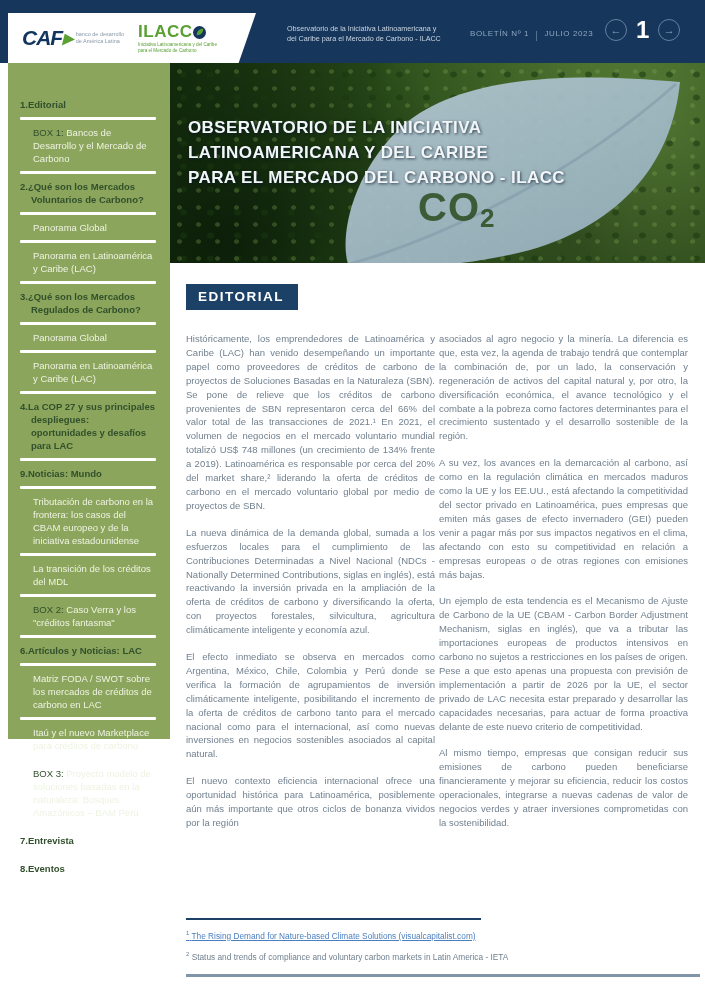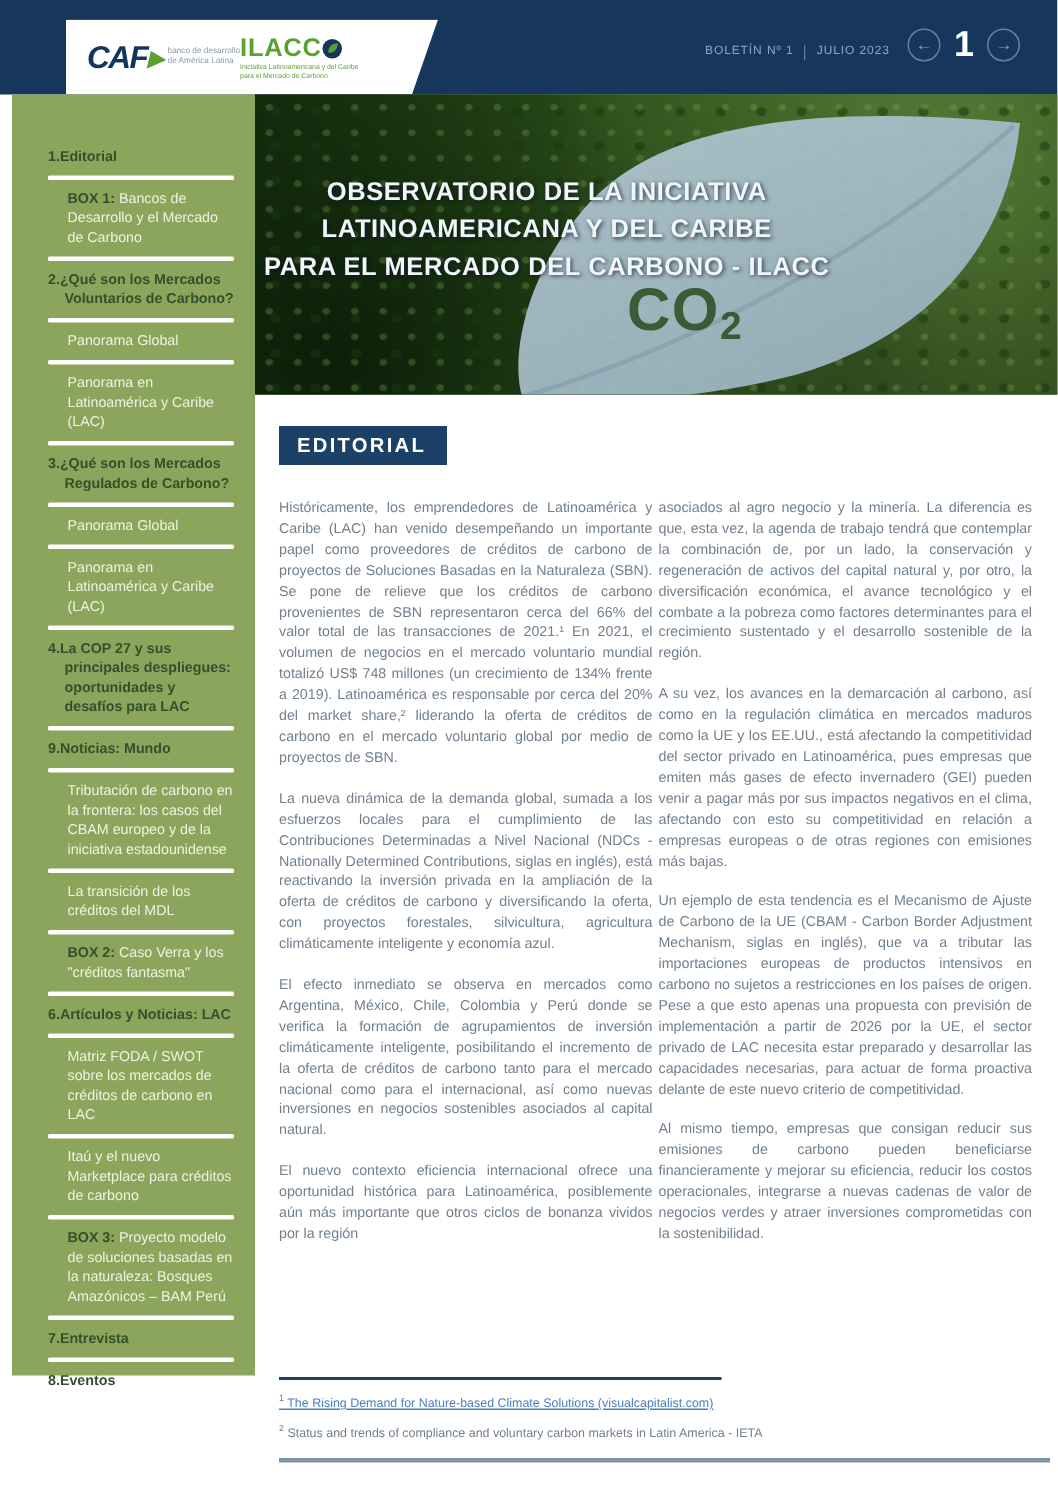--- a/index.html
+++ b/index.html
@@ -4,21 +4,21 @@
 <style>
   * { margin:0; padding:0; box-sizing:border-box; }
   html,body { width:705px; height:1000px; background:#ffffff; overflow:hidden;
               font-family:"Liberation Sans", sans-serif; }
   .page { position:relative; width:705px; height:1000px; background:#fff; }
 
   
   .topbar { position:absolute; left:0; top:0; width:705px; height:63px; background:#16365c; }
   .logo-panel { position:absolute; left:8px; top:13px; width:248px; height:50px; background:#ffffff;
                 clip-path:polygon(0 0,100% 0,93% 100%,0 100%);
-                display:flex; align-items:center; gap:0; padding:4px 10px 4px 14px;margin-left:36px; }
+                display:flex; align-items:center; gap:14px; padding:4px 10px 4px 14px; }
   .caf-logo { display:flex; align-items:center; gap:4px; }
   .caf-word { font-size:21px; font-weight:bold; font-style:italic; color:#12355e; letter-spacing:-1px; }
   .caf-word .caf-f { color:#5aa033; }
   .caf-tag { display:flex; flex-direction:column; justify-content:center; }
   .caf-tag span { font-size:5.5px; color:#8a9aa8; line-height:7px; }
   .ilacc-logo { display:flex; flex-direction:column; }
   .ilacc-top { display:flex; align-items:center;text-align:right; }
   .ilacc-word { font-size:17px; font-weight:bold; color:#5aa033; letter-spacing:0.5px; }
   .ilacc-orb { width:13px; height:13px; border-radius:50%; background:#16365c; margin-left:1px;
                display:flex; align-items:center; justify-content:center; }
@@ -29,41 +29,41 @@
   .hdr-meta { position:absolute; left:470px; top:29px; font-size:8px; letter-spacing:0.6px;
               color:#8ea6bf; display:flex; gap:6px; }
   .hdr-meta .vsep { color:#5f7a99; font-size:11px; }
   .pager { position:absolute; left:605px; top:16px; display:flex; align-items:center; gap:9px; }
   .nav-circle { width:22px; height:22px; border-radius:50%; border:1.5px solid #66809f;
                 background:transparent; color:#8ea6bf; font-size:11px; line-height:19px;
                 text-align:center; cursor:pointer; display:block; }
   .page-num { font-size:24px; font-weight:bold; color:#ffffff; }
 
   
-  .sidebar { position:absolute; left:8px; top:63px; width:162px; height:854px;
-             background:#8ca55c; padding:35px 14px 20px 24px; }
+  .sidebar { position:absolute; left:8px; top:63px; width:162px; height:676px;
+             background:#8ca55c; padding:35px 14px 20px 12px; }
   .side-item { font-size:9.5px; line-height:13px; }
   .side-item.header { font-weight:bold; color:#31502c; padding-left:11px; text-indent:-11px; }
   .side-item.sub { color:#eef3e2; padding-left:13px; }
-  .side-item.sub b { color:#31502c; font-weight:bold; }
+  .side-item.sub b { color:#31502c; font-weight:normal; }
   .side-sep { height:3px; background:#ffffff; margin:6px 0 6px 0; border-radius:1px; }
 
   
   .hero { position:absolute; left:170px; top:63px; width:535px; height:200px; overflow:hidden;
           background-color:#24411a;
           background-image:
             radial-gradient(rgba(130,170,85,0.30) 2px, transparent 3px),
             radial-gradient(rgba(25,55,15,0.55) 3px, transparent 4px),
             radial-gradient(circle at 88% 25%, rgba(120,160,75,0.55), transparent 55%),
             radial-gradient(circle at 75% 85%, rgba(15,35,10,0.85), transparent 55%),
             radial-gradient(circle at 10% 90%, rgba(10,28,8,0.9), transparent 50%),
             linear-gradient(100deg,#16300e,#2b4e1a 40%,#3c6424 72%,#2a4a18);
           background-size:19px 17px, 27px 23px, auto, auto, auto, auto; }
   .leaf-svg { position:absolute; left:150px; top:5px; width:390px; height:200px; }
-  .hero-title { position:absolute; left:6px; top:52px;text-align:center; }
+  .hero-title { position:absolute; left:18px; top:52px; }
   .hero-title div { font-size:17px; font-weight:bold; color:#f2f6f8; letter-spacing:0.4px;
                     line-height:25px; text-shadow:1px 1px 3px rgba(5,20,40,0.75); }
   .co2 { position:absolute; left:248px; top:122px; font-size:40px; font-weight:bold;
          color:rgba(38,72,26,0.82); letter-spacing:1px; }
   .co2 .co2-sub { font-size:26px; vertical-align:-6px; }
 
   
   .main { position:absolute; left:170px; top:263px; width:535px; padding:1px 5px 0 16px; }
   .badge { margin-top:20px; display:inline-block; background:#1c4166; color:#ffffff;
            font-size:13.5px; font-weight:bold; letter-spacing:1.5px; padding:5px 14px 6px 12px; }
@@ -97,20 +97,24 @@
           <span class="ilacc-word">ILACC</span>
           <span class="ilacc-orb">
             <svg viewBox="0 0 10 10">
                 <path d="M1,9 C1,4 4,1 9,1 C9,6 6,9 1,9 Z" fill="#5aa033"></path>
               </svg>
           </span>
         </div>
         <span class="ilacc-sub">Iniciativa Latinoamericana y del Caribe</span>
         <span class="ilacc-sub">para el Mercado de Carbono</span>
       </div>
+    </div>
+    <div class="hdr-title">
+      <div>Observatorio de la Iniciativa Latinoamericana y</div>
+      <div>del Caribe para el Mercado de Carbono - ILACC</div>
     </div>
     <div class="hdr-meta">
       <span>BOLETÍN Nº 1</span>
       <span class="vsep">|</span>
       <span>JULIO 2023</span>
     </div>
     <div class="pager">
       <button class="nav-circle"><span>←</span></button>
       <span class="page-num">1</span>
       <button class="nav-circle"><span>→</span></button>

